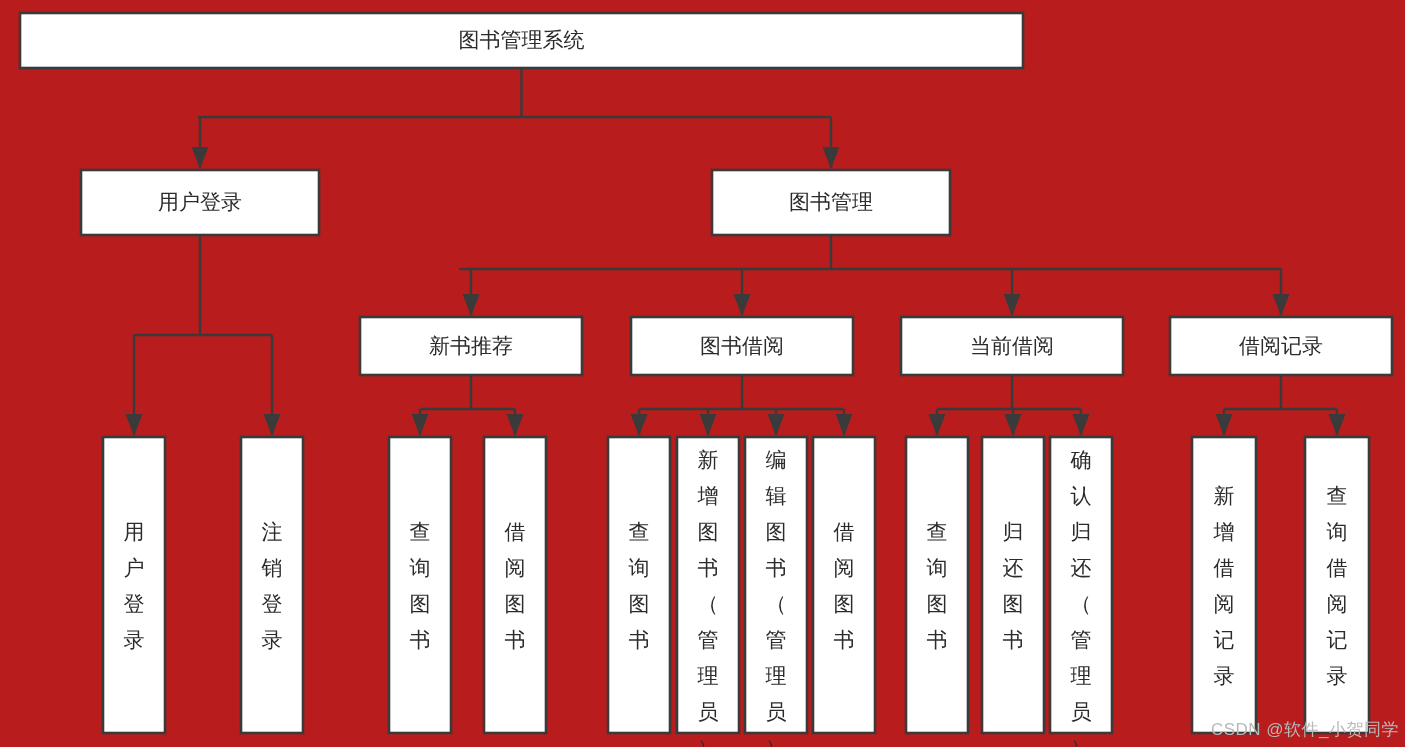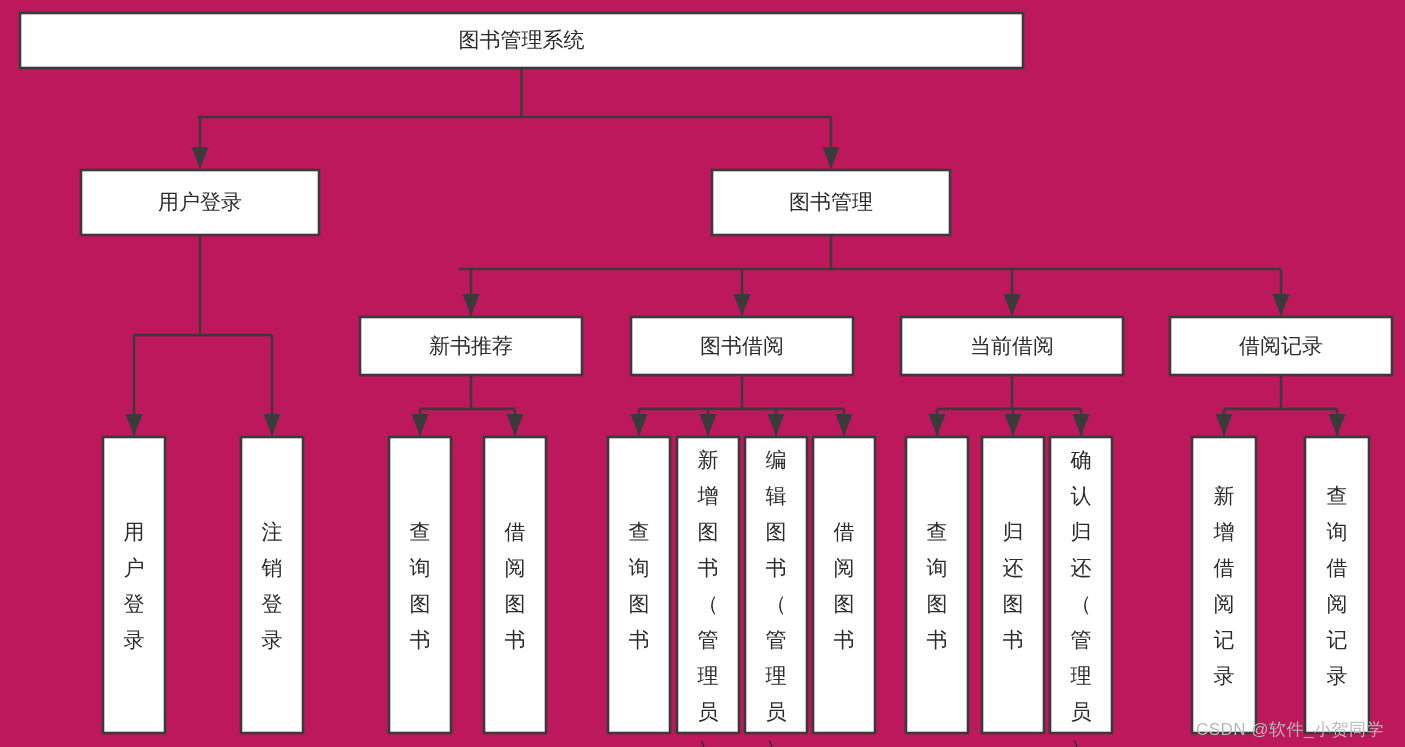--- a/index.html
+++ b/index.html
@@ -7,21 +7,21 @@
     padding: 0;
     background: #ffffff;
   }
   body {
     font-family: "Liberation Sans", "DejaVu Sans", sans-serif;
   }
   #diagram-root {
     position: relative;
     width: 1405px;
     height: 747px;
-    background: #be185d;
+    background: #b91c1c;
     overflow: hidden;
     text-decoration: underline;
   }
   svg.diagram-canvas {
     position: absolute;
     left: 0;
     top: 0;
     width: 1405px;
     height: 747px;
     display: block;
@@ -49,21 +49,21 @@
     dominant-baseline: middle;
   }
   .node-label-vertical {
     fill: #2b2b2b;
     font-family: "Liberation Sans", "DejaVu Sans", sans-serif;
     font-size: 21px;
     text-anchor: middle;
   }
   .watermark-text {
     position: absolute;
-    right: 21px;
+    right: 6px;
     bottom: 6px;
     font-family: "Liberation Sans", "DejaVu Sans", sans-serif;
     font-size: 17px;
     color: #b8b8b8;
     letter-spacing: 0.5px;
     white-space: nowrap;
     user-select: none;
   }
 </style>
 </head>

